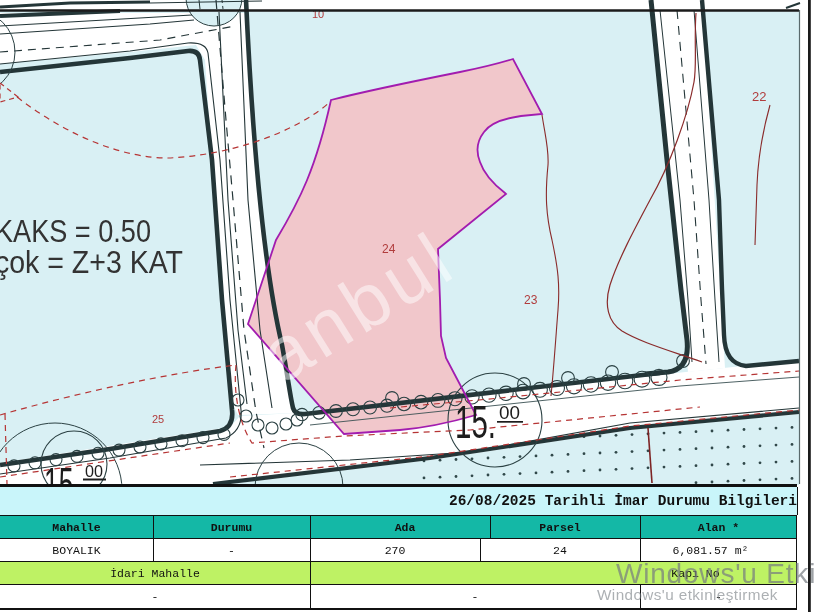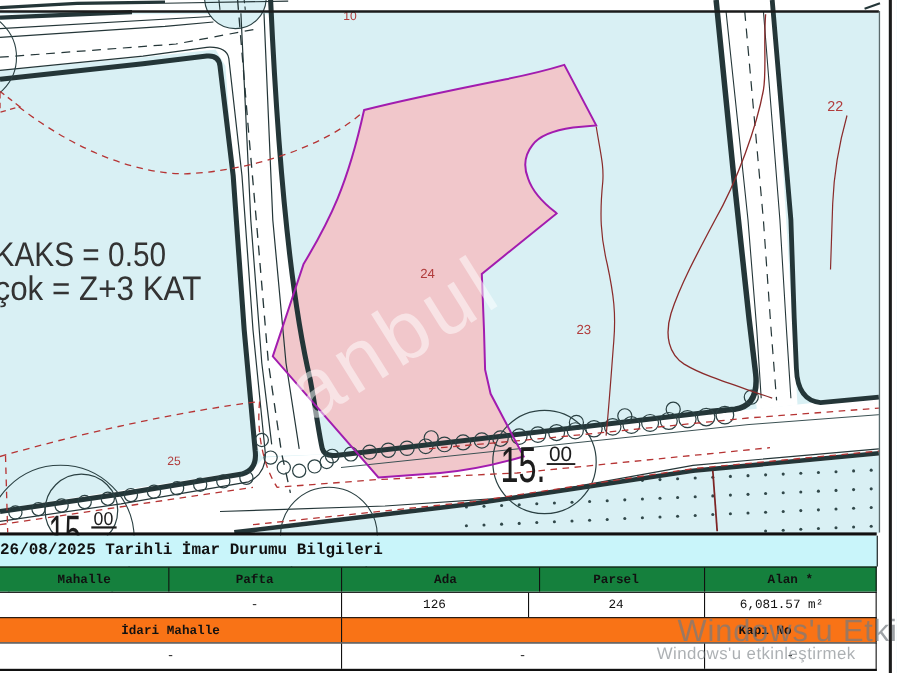--- a/index.html
+++ b/index.html
@@ -254,40 +254,41 @@
 
   <path d="M 799.5,10 L 799.5,484" stroke="#5a6a6c" stroke-width="1.2" fill="none"></path>
 
   <rect x="808" y="0" width="2.8" height="612" fill="#1b1b1b"></rect>
 </svg>
 
 <div class="tbl" style="top:484px;width:799px;height:126px">
 
   <div style="position:absolute;left:0;top:0;width:797px;height:2.6px;background:#111"></div>
 
-  <div class="row" style="top:2.6px;height:28.4px;width:797px;background:#c9f5fa;border-right:1.6px solid #111;justify-content:flex-start">
+  <div class="row" style="top:2.6px;height:28.4px;width:797px;background:#c9f5fa;border-right:1.6px solid #111;justify-content:flex-end">
     <span style="font-weight:bold;font-size:14.5px">26/08/2025 Tarihli İmar Durumu Bilgileri</span>
   </div>
 
-  <div class="row" style="top:31px;height:23px;width:797px;background:#15803d;border-top:1.8px solid #111;border-right:1.6px solid #111;box-sizing:border-box;font-weight:bold;font-size:11.5px">
+  <div class="row" style="top:31px;height:23px;width:797px;background:#14b8a6;border-top:1.8px solid #111;border-right:1.6px solid #111;box-sizing:border-box;font-weight:bold;font-size:11.5px">
     <div class="cell" style="left:0;width:153px;border-right:1.4px solid #111">Mahalle</div>
-    <div class="cell" style="left:153px;width:157px;border-right:1.4px solid #111">Pafta</div>
+    <div class="cell" style="left:153px;width:157px;border-right:1.4px solid #111">Durumu</div>
     <div class="cell" style="left:320px;width:170px;border-right:1.4px solid #111">Ada</div>
     <div class="cell" style="left:480px;width:160px;border-right:1.4px solid #111">Parsel</div>
     <div class="cell" style="left:640px;width:157px">Alan *</div>
   </div>
 
   <div class="row" style="top:54px;height:23px;width:797px;background:#fff;border-top:1.8px solid #111;border-right:1.6px solid #111;box-sizing:border-box;font-size:11.5px">
+    <div class="cell" style="left:0;width:153px;border-right:1.4px solid #111">BOYALIK</div>
     <div class="cell" style="left:153px;width:157px;border-right:1.4px solid #111">-</div>
-    <div class="cell" style="left:310px;width:170px;border-right:1.4px solid #111">126</div>
+    <div class="cell" style="left:310px;width:170px;border-right:1.4px solid #111">270</div>
     <div class="cell" style="left:480px;width:160px;border-right:1.4px solid #111">24</div>
     <div class="cell" style="left:633px;width:155px">6,081.57 m²</div>
   </div>
 
-  <div class="row" style="top:77px;height:23px;width:797px;background:#f97316;border-top:1.8px solid #111;border-right:1.6px solid #111;box-sizing:border-box;font-weight:bold;font-size:11.5px">
+  <div class="row" style="top:77px;height:23px;width:797px;background:#bef264;border-top:1.8px solid #111;border-right:1.6px solid #111;box-sizing:border-box;font-weight:normal;font-size:11.5px">
     <div class="cell" style="left:0;width:310px;border-right:1.4px solid #111">İdari Mahalle</div>
     <div class="cell" style="left:628px;width:135px">Kapı No</div>
   </div>
 
   <div class="row" style="top:100px;height:25.5px;width:797px;background:#fff;border-top:1.8px solid #111;border-bottom:2.4px solid #111;border-right:1.6px solid #111;box-sizing:border-box;font-size:11.5px">
     <div class="cell" style="left:0;width:310px;border-right:1.4px solid #111">-</div>
     <div class="cell" style="left:310px;width:330px;border-right:1.4px solid #111">-</div>
     <div class="cell" style="left:640px;width:157px">-</div>
   </div>
 </div>

